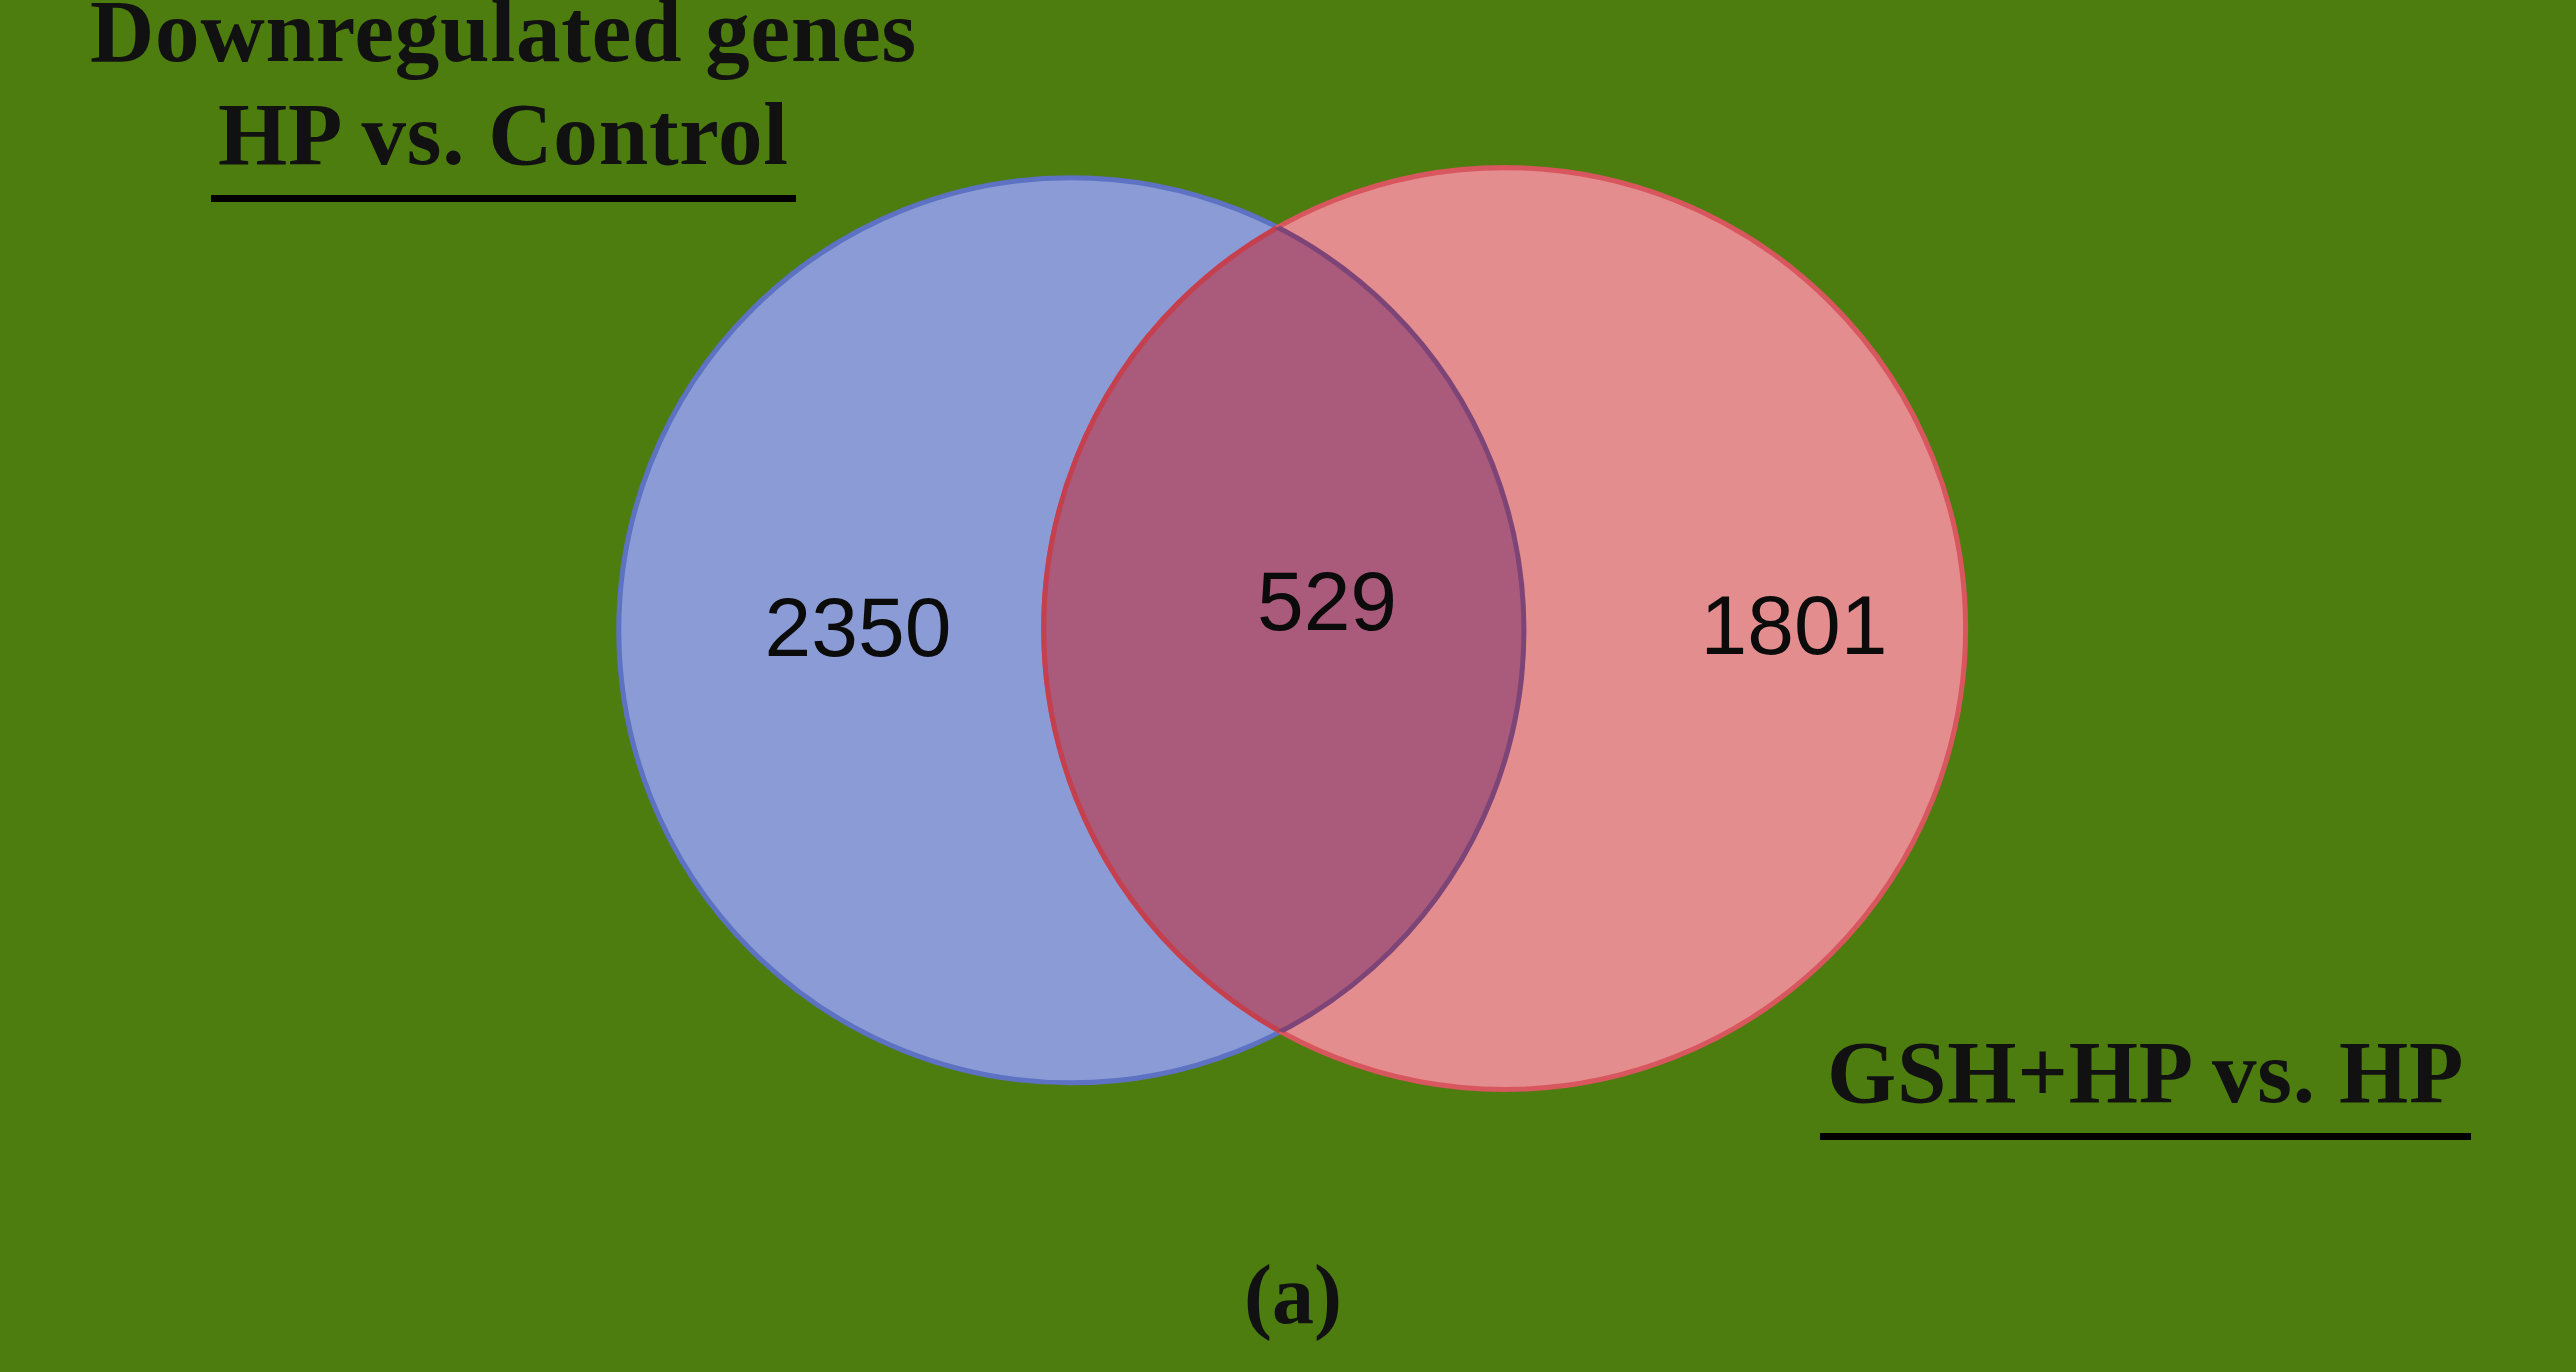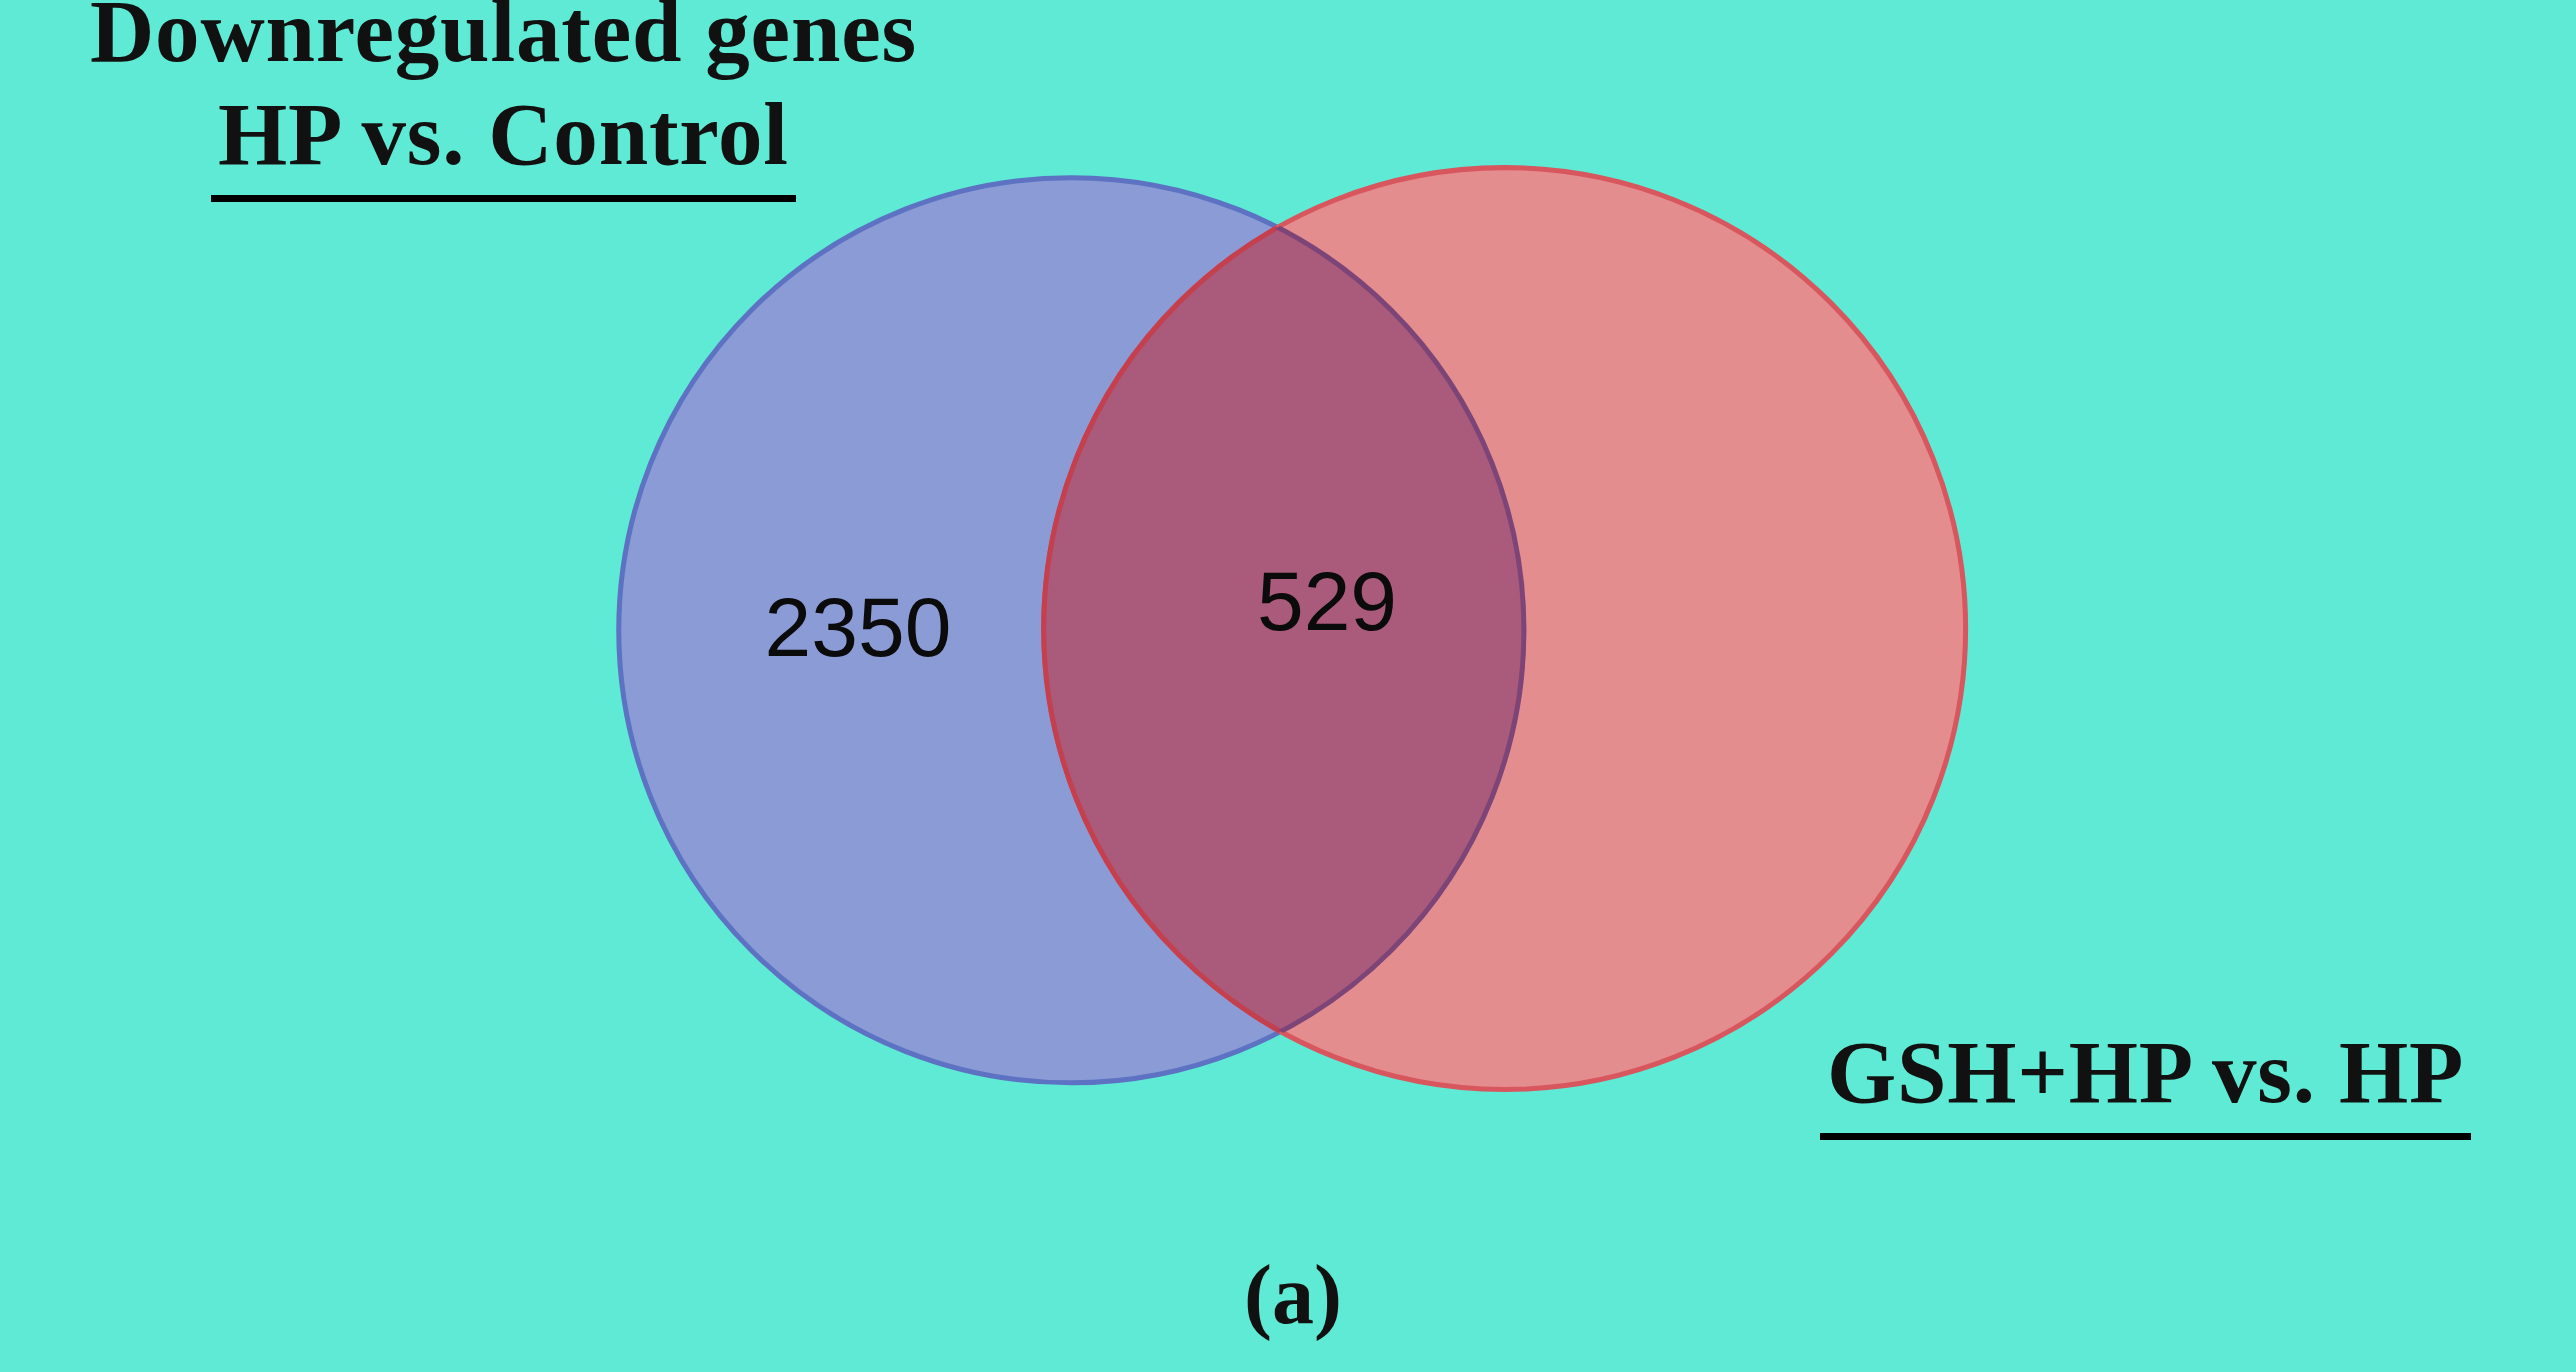--- a/index.html
+++ b/index.html
@@ -4,21 +4,21 @@
 <style>
   html, body {
     margin: 0;
     padding: 0;
     background: #ffffff;
   }
   .figure {
     position: relative;
     width: 2576px;
     height: 1372px;
-    background: #5eead4;
+    background: #4d7c0f;
     overflow: hidden;
     font-family: "Liberation Serif", serif;
   }
   .venn-svg {
     position: absolute;
     left: 0;
     top: 0;
     width: 2576px;
     height: 1372px;
   }
@@ -99,17 +99,18 @@
   </div>
 
   <div class="set-label label-right">
     <div>
       <span class="underlined">GSH+HP vs. HP</span>
     </div>
   </div>
 
   <div class="region-count count-left">2350</div>
   <div class="region-count count-overlap">529</div>
+  <div class="region-count count-right">1801</div>
 
   <div class="panel-label">(a)</div>
 
 </div>
 
 
 </body></html>

